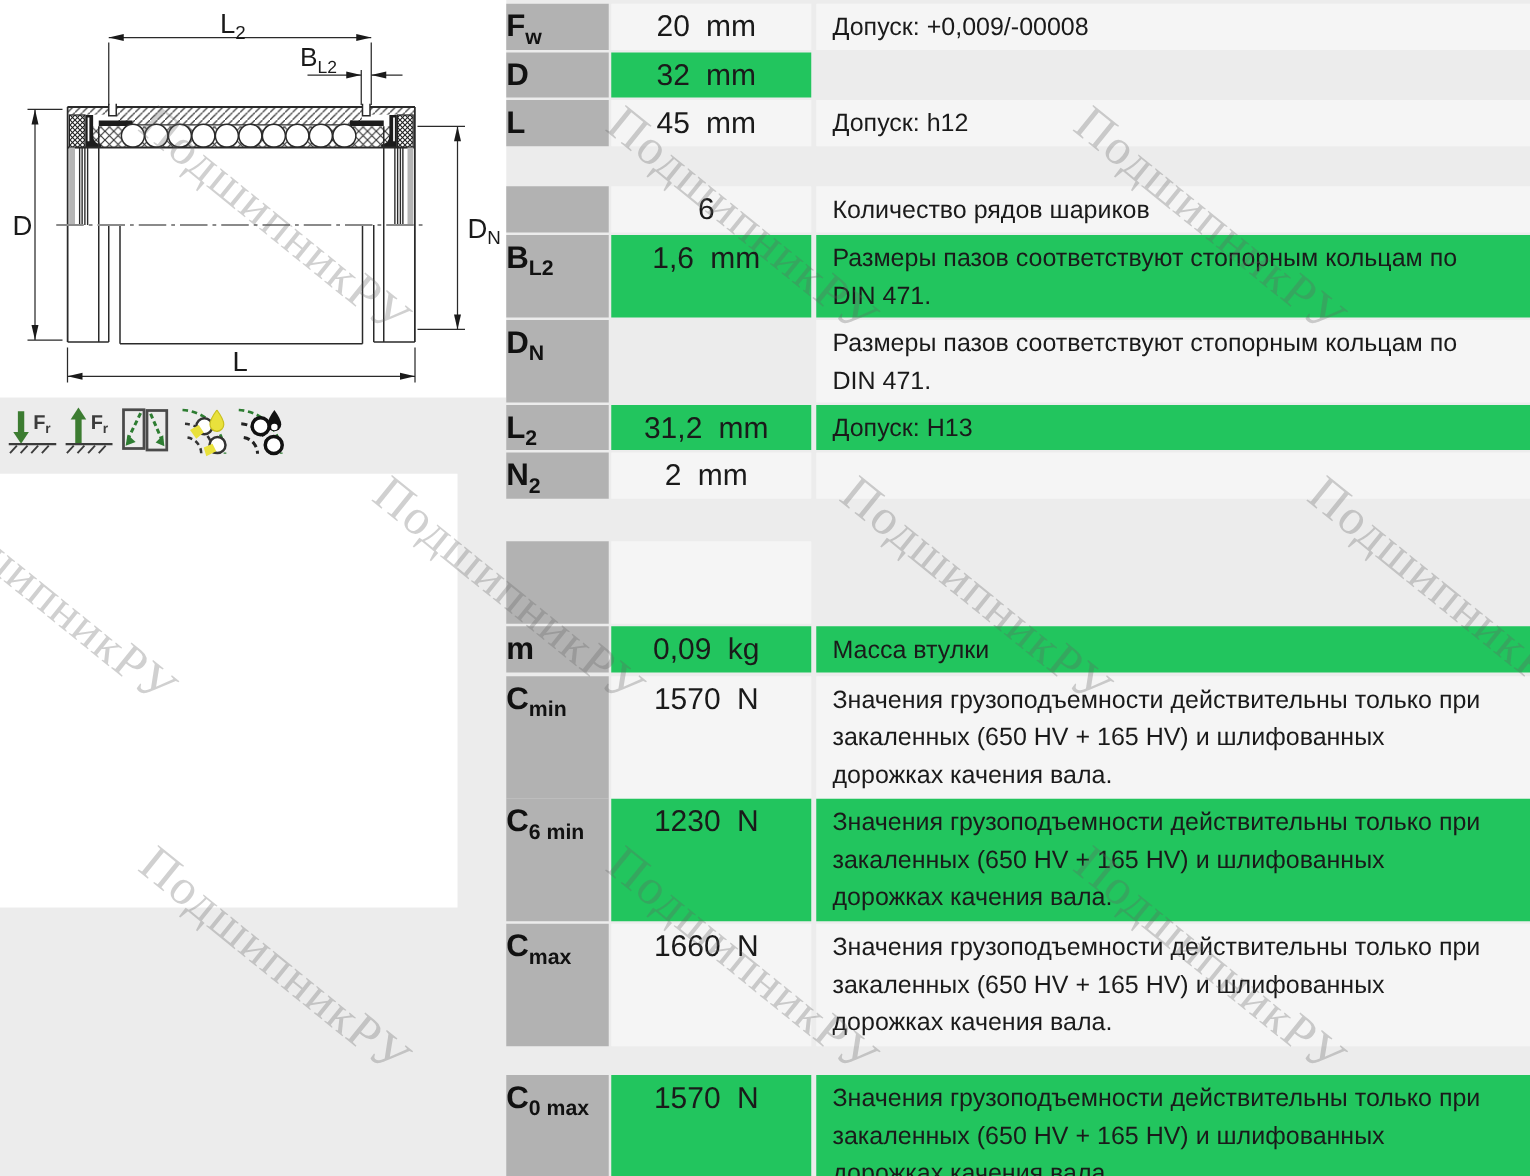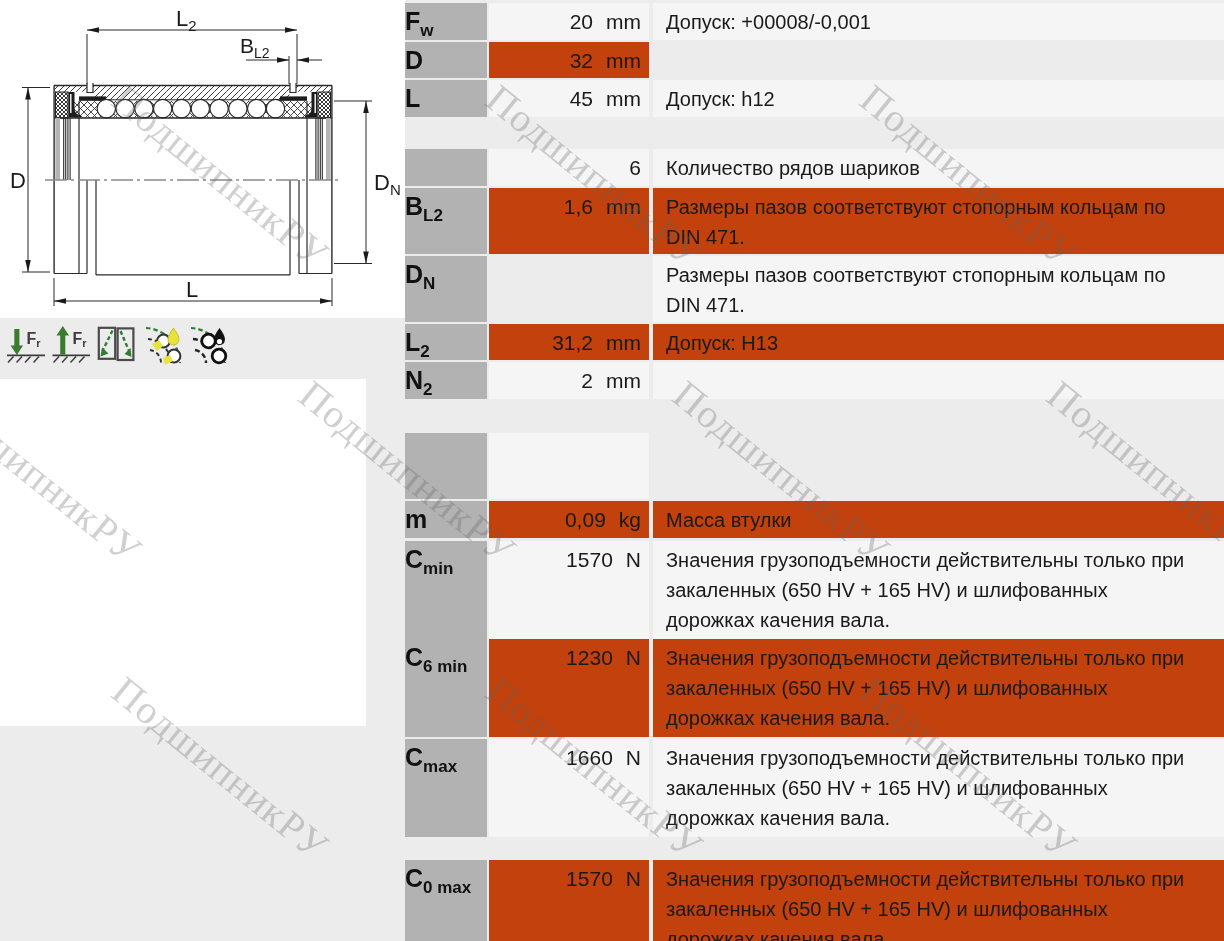--- a/index.html
+++ b/index.html
@@ -1,23 +1,23 @@
 <!DOCTYPE html>
 <html><head>
 <meta charset="utf-8">
 <style>
 html,body{margin:0;padding:0}
 body{width:1224px;height:941px;position:relative;background:#ececec;font-family:"Liberation Sans",sans-serif;overflow:hidden;color:#1a1a1a}
 .abs{position:absolute}
 .row{position:absolute;left:405px;width:819px}
 .lab{position:absolute;left:0;top:0;bottom:0;width:82px;background:#b2b2b2;font-weight:bold;font-size:25px;padding-top:5px;box-sizing:border-box;color:#111;line-height:26px}
 .lab sub{font-size:17px;font-weight:bold;line-height:0}
-.val{position:absolute;left:84px;width:160px;top:0;bottom:0;background:#f5f5f5;text-align:right;padding:4px 8px 0 0;box-sizing:border-box;font-size:21px;line-height:30px}
+.val{position:absolute;left:84px;width:160px;top:0;bottom:0;background:#f5f5f5;text-align:center;padding:4px 8px 0 0;box-sizing:border-box;font-size:24px;line-height:30px}
 .des{position:absolute;left:248px;right:0;top:0;bottom:0;background:#f5f5f5;padding:4px 0 0 13px;box-sizing:border-box;font-size:20px;line-height:30px}
-.g .val,.g .des{background:#c2410c}
+.g .val,.g .des{background:#22c55e}
 .sp{display:inline-block;width:13px}
 .wm{position:absolute;font-family:"Liberation Serif",serif;font-size:40px;color:rgba(100,100,100,0.30);transform:rotate(39deg);transform-origin:0 0;white-space:nowrap;letter-spacing:1px;pointer-events:none;z-index:50;line-height:1}
 </style>
 </head>
 <body>
 
 <div class="abs" style="left:0;top:0;width:405px;height:318px;background:#ffffff"></div>
 
 <div class="abs" style="left:0;top:379px;width:366px;height:347px;background:#ffffff"></div>
 
@@ -230,21 +230,21 @@
 <circle cx="208.5" cy="23" r="6.8" fill="#fff" stroke="#111" stroke-width="2.8"></circle>
 <circle cx="219" cy="38" r="6.8" fill="#fff" stroke="#111" stroke-width="2.8"></circle>
 <path d="M219.5,10 q5.5,7.5 5.5,11.5 a 5.5 5.5 0 1 1 -11,0 q0,-4 5.5,-11.5" fill="#111"></path>
 <circle cx="219.5" cy="23.5" r="2.6" fill="#fff"></circle>
 </g>
 </svg>
 
 <div class="row" style="top:3px;height:36.5px">
   <div class="lab">F<sub>w</sub></div>
   <div class="val">20<span class="sp"></span>mm</div>
-  <div class="des">Допуск: +00008/-0,001</div>
+  <div class="des">Допуск: +0,009/-00008</div>
 </div>
 
 <div class="row g" style="top:41.5px;height:36.5px">
   <div class="lab">D</div>
   <div class="val">32<span class="sp"></span>mm</div>
 </div>
 
 <div class="row" style="top:80px;height:36.5px">
   <div class="lab">L</div>
   <div class="val">45<span class="sp"></span>mm</div>

